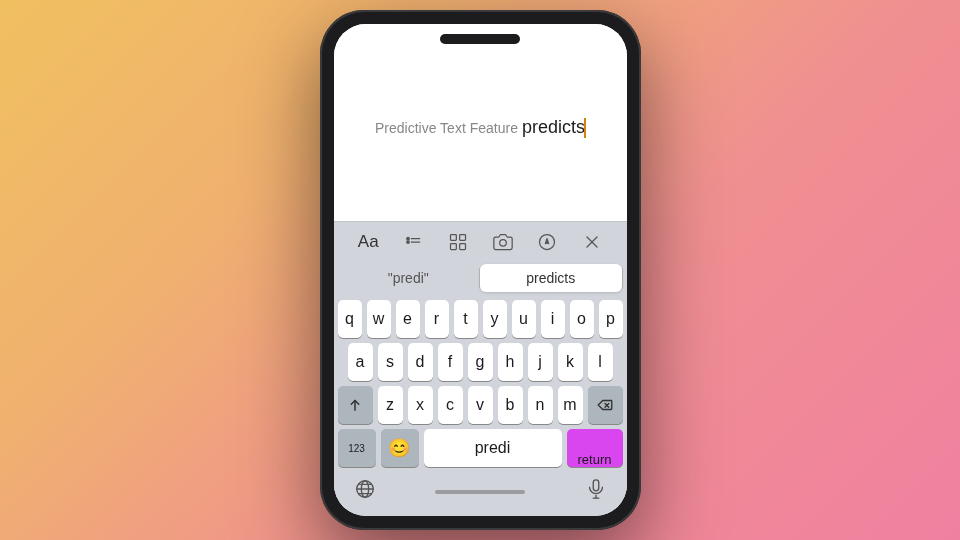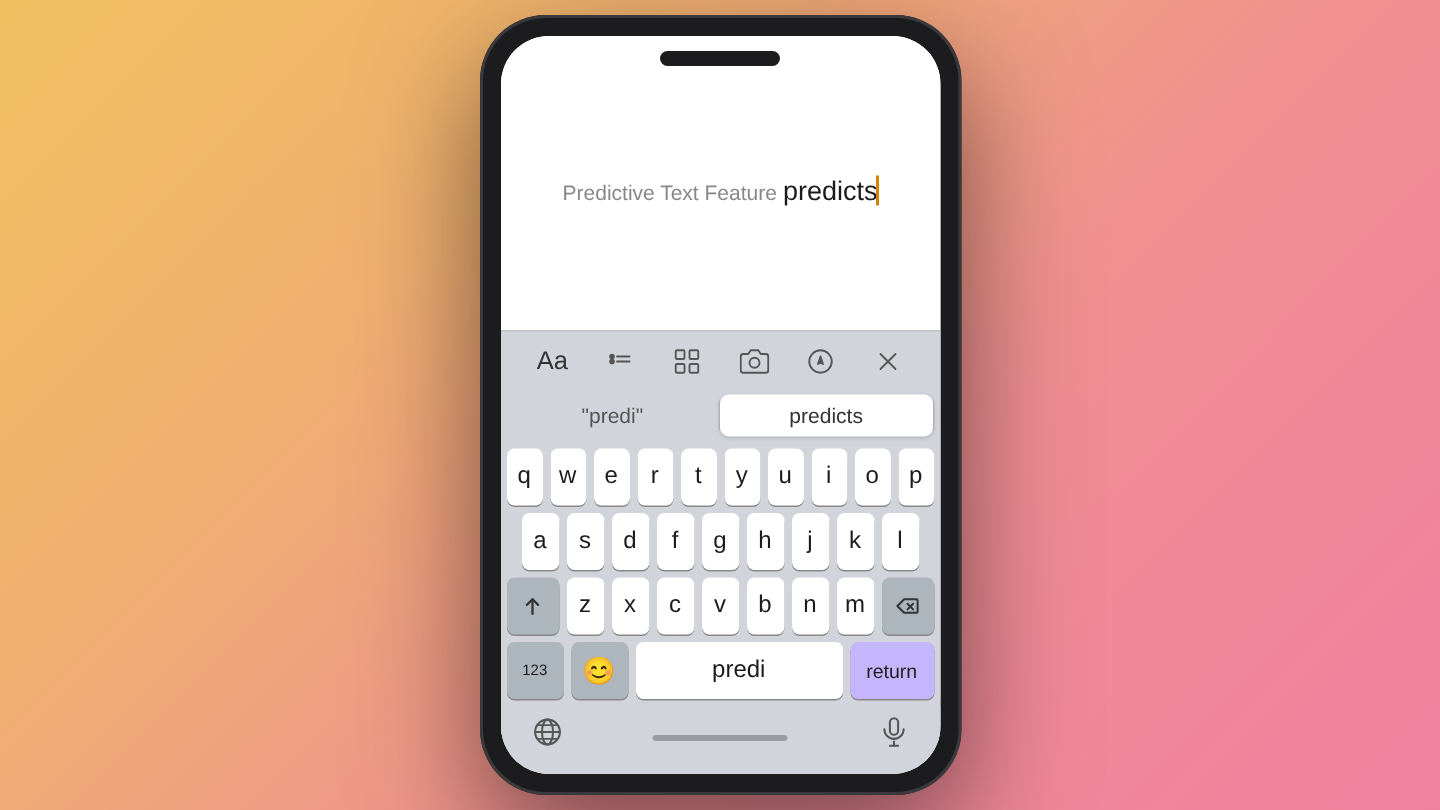--- a/index.html
+++ b/index.html
@@ -202,24 +202,25 @@
       color: #1c1c1e;
     }
 
     .key.space {
       background: #fff;
       max-width: none;
       flex: 4;
     }
 
     .key.return-key {
-      background: #c4b5fd;
+      background: #d946ef;
       max-width: 56px;
       flex: 2;
       font-size: 13px;
+      align-items: flex-end;
     }
 
     .key.num-key {
       background: #adb5bd;
       max-width: 38px;
       flex: 1.3;
       font-size: 10px;
     }
 
     .key.emoji-key {

